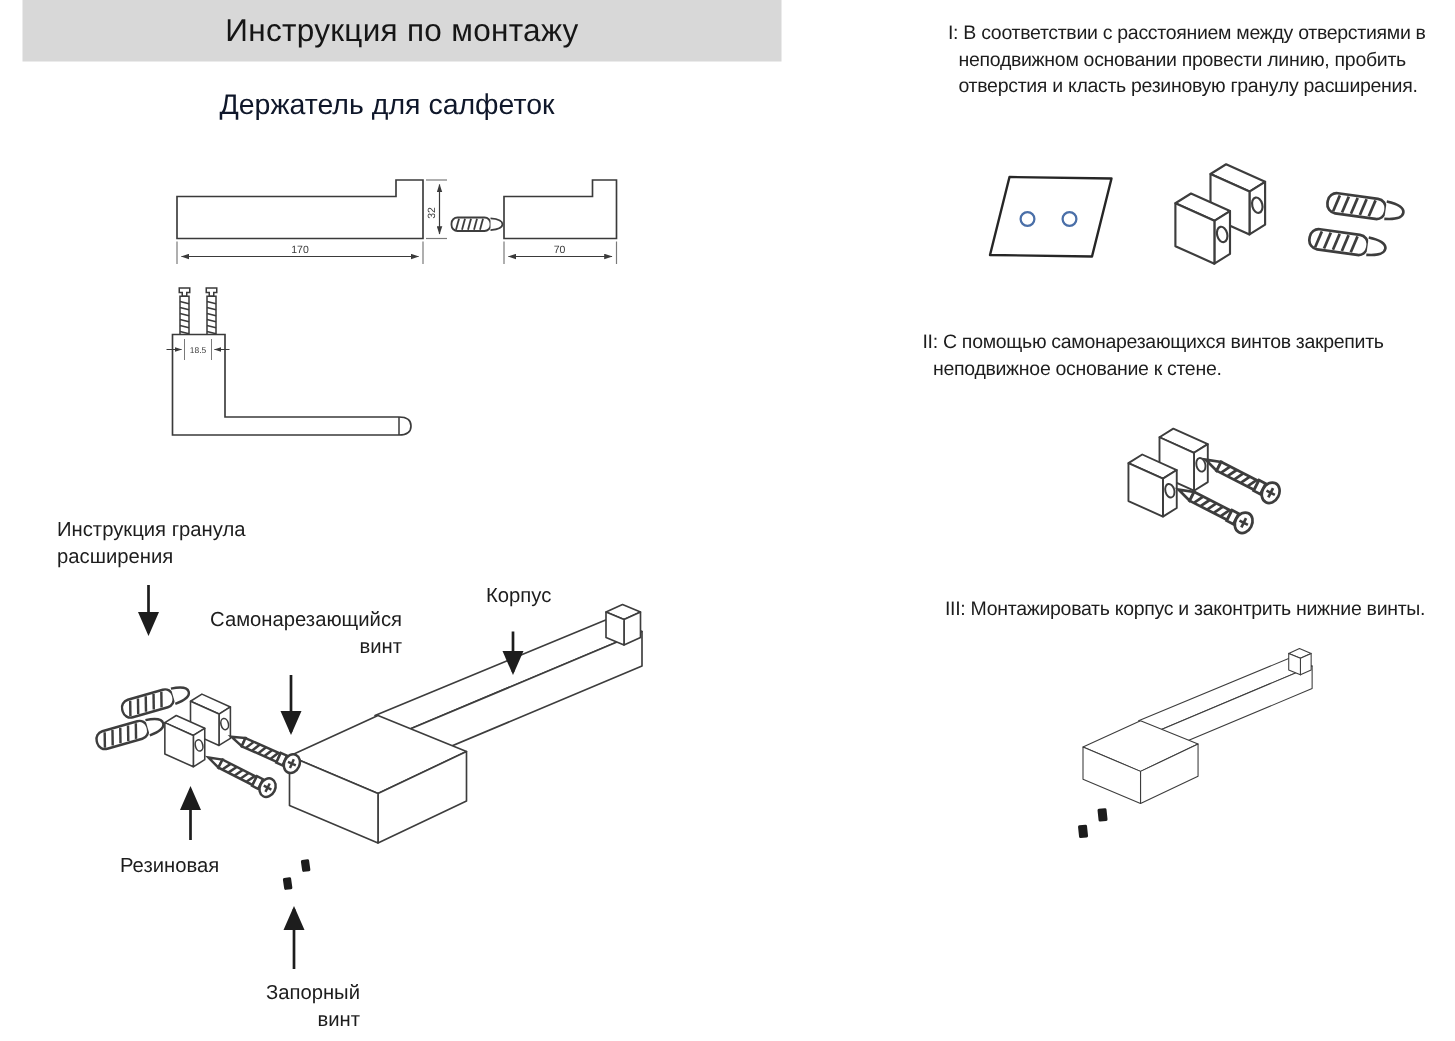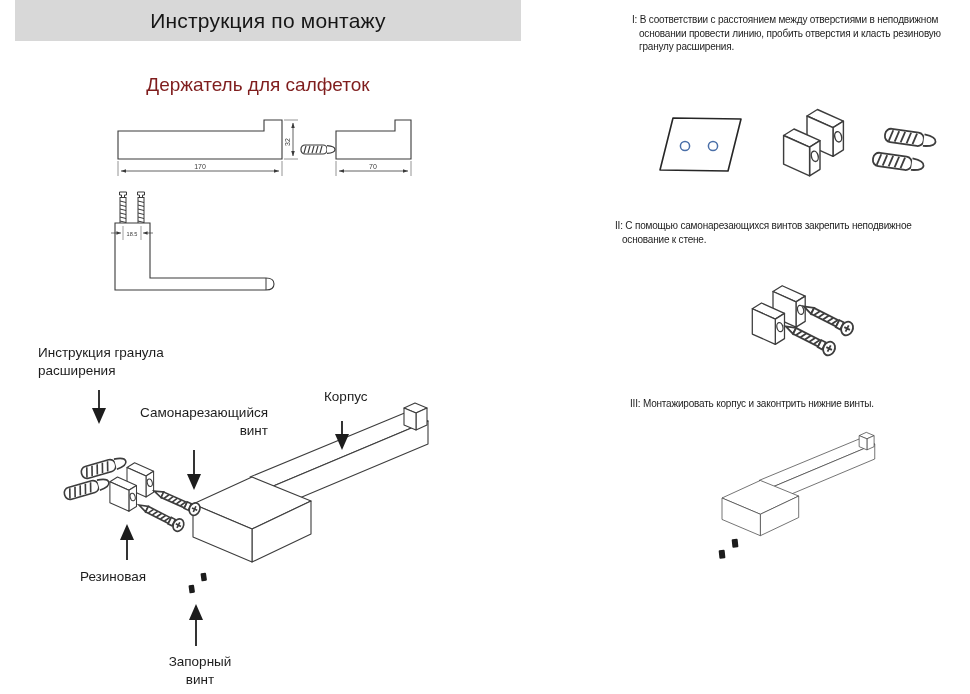--- a/index.html
+++ b/index.html
@@ -2,38 +2,38 @@
 <html style="--header-bg: #d8d8d8; --line: #3d3d3d; --hole-blue: #4a6fa8; --text: #1d1d1d;"><head>
 <meta charset="utf-8">
 <style>
   *{margin:0;padding:0;box-sizing:border-box}
   html,body{width:970px;height:694px}
   body{
     position:relative;overflow:hidden;background:#fff;
     font-family:"Liberation Sans",sans-serif;color:var(--text,#1d1d1d);
   }
   #art{position:absolute;left:0;top:0;z-index:1}
-  .txt{position:absolute;z-index:2;line-height:1.36;font-size:10px;color:var(--text,#1d1d1d)}
+  .txt{position:absolute;z-index:2;line-height:1.36;font-size:13px;color:var(--text,#1d1d1d)}
   .header-bar{
     position:absolute;z-index:2;left:0;top:5;width:506px;height:41px;
     background:var(--header-bg,#d8d8d8);
     display:flex;align-items:center;justify-content:center;margin-left:15px;
   }
   .header-bar .title{font-size:21px;color:#161616;letter-spacing:.2px}
-  .subtitle{left:0;top:72px;width:516px;text-align:center;font-size:19px;color:#7f1d1d}
+  .subtitle{left:0;top:58px;width:516px;text-align:center;font-size:19px;color:#0f172a}
   .step{letter-spacing:-0.2px;padding-left:7px;text-indent:-7px}
   .step1{left:632px;top:13px;width:338px}
   .step2{left:615px;top:219px;width:338px}
   .step3{left:630px;top:397px;width:346px}
   .lbl{font-size:13.5px}
   .lbl-rubber{left:38px;top:344px;width:128px}
   .lbl-selftap{left:132px;top:404px;width:136px;text-align:right}
   .lbl-body{left:324px;top:388px}
   .lbl-base{left:80px;top:568px}
-  .lbl-locking{left:160px;top:653px;width:80px;text-align:center}
+  .lbl-locking{left:160px;top:653px;width:80px;text-align:right}
   .dim{font-family:"Liberation Sans",sans-serif;font-size:7px;fill:#3a3a3a;stroke:none}
   .dim-sm{font-size:5.6px}
   .hole{stroke:var(--hole-blue,#4a6fa8);fill:none;stroke-width:1.5}
 </style>
 </head>
 <body>
 
 <svg id="art" width="970" height="694" viewBox="0 0 970 694" xmlns="http://www.w3.org/2000/svg">
   <defs>
     <marker id="ma" viewBox="0 0 6 4" refX="5.6" refY="2" markerWidth="7" markerHeight="5" orient="auto-start-reverse">

